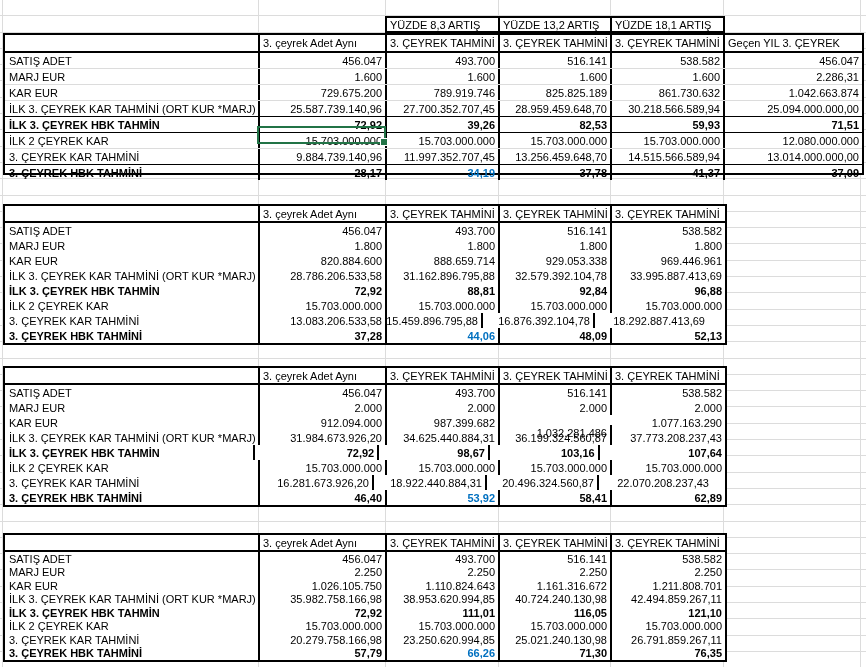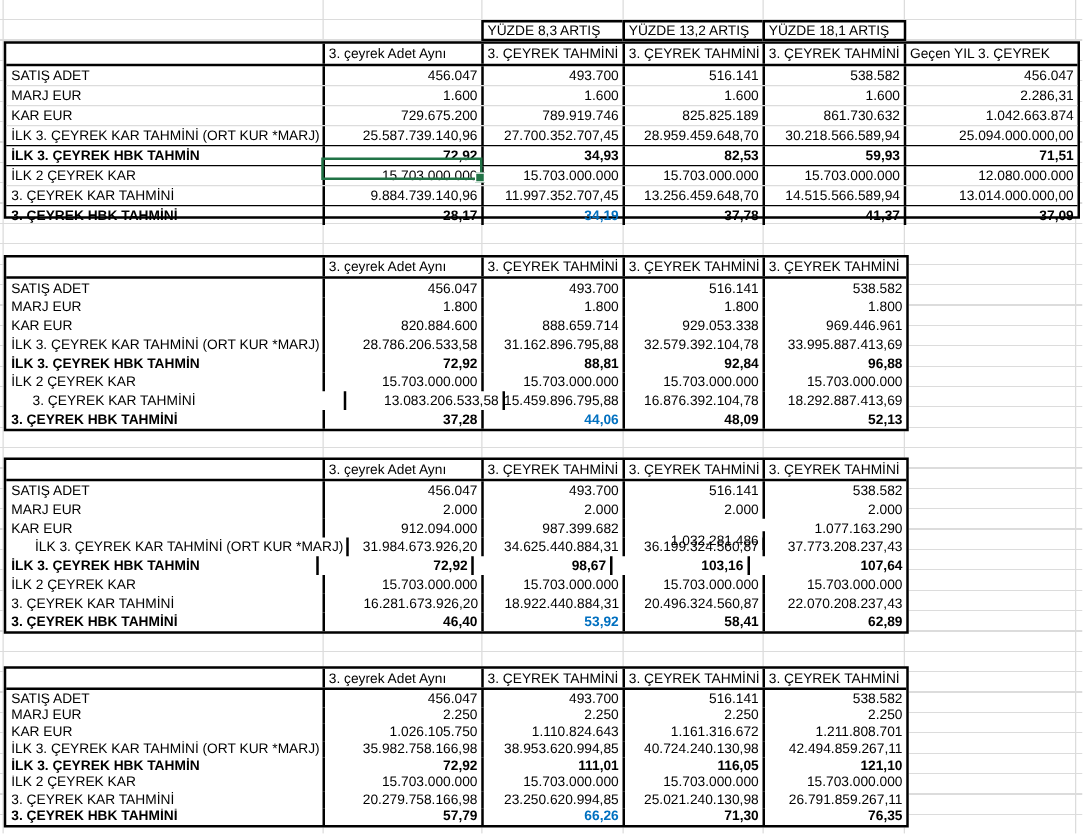--- a/index.html
+++ b/index.html
@@ -16,21 +16,21 @@
       transparent 0px, transparent 15.3px, #dcdcdc 15.3px, #dcdcdc 16.3px);
   }
   .vline{position:absolute;top:0;bottom:0;width:1px;background:#dcdcdc;}
   .tbl{
     position:absolute;left:3px;
     background:#fff;
     border:2px solid #000;
     box-sizing:border-box;
     z-index:2;
   }
-  .row{display:flex;align-items:center;justify-content:flex-end;}
+  .row{display:flex;align-items:center;}
   .hdr{border-bottom:2px solid #000;box-sizing:border-box;}
   .cell{
     box-sizing:border-box;
     height:100%;
     overflow:hidden;
     white-space:nowrap;
     display:flex;align-items:center;
   }
   .cell.sep{border-right:2px solid #000;}
   .cell.l{padding-left:4px;justify-content:flex-start;}
@@ -115,21 +115,21 @@
           <div class="cell l sep" style="width: 255px;">İLK 3. ÇEYREK KAR TAHMİNİ (ORT KUR *MARJ)</div>
           <div class="cell v sep" style="width: 127px;">25.587.739.140,96</div>
           <div class="cell v sep" style="width: 113px;">27.700.352.707,45</div>
           <div class="cell v sep" style="width: 112px;">28.959.459.648,70</div>
           <div class="cell v sep" style="width: 113px;">30.218.566.589,94</div>
           <div class="cell v" style="width: 137px;">25.094.000.000,00</div>
         </div>
         <div class="row b" style="height: 15px; border-top: 1px solid rgb(0, 0, 0);">
           <div class="cell l sep b" style="width: 255px;">İLK 3. ÇEYREK HBK TAHMİN</div>
           <div class="cell v sep b" style="width: 127px;">72,92</div>
-          <div class="cell v sep b" style="width: 113px;">34,93</div>
+          <div class="cell v sep b" style="width: 113px;">39,26</div>
           <div class="cell v sep b" style="width: 112px;">82,53</div>
           <div class="cell v sep b" style="width: 113px;">59,93</div>
           <div class="cell v b" style="width: 137px;">71,51</div>
         </div>
         <div class="row" style="height: 15px; border-top: 1px solid rgb(0, 0, 0);">
           <div class="cell l sep" style="width: 255px;">İLK 2 ÇEYREK KAR</div>
           <div class="cell v sep" style="width: 127px;">15.703.000.000</div>
           <div class="cell v sep" style="width: 113px;">15.703.000.000</div>
           <div class="cell v sep" style="width: 112px;">15.703.000.000</div>
           <div class="cell v sep" style="width: 113px;">15.703.000.000</div>
@@ -244,42 +244,42 @@
         </div>
         <div class="row" style="height: 15px;">
           <div class="cell l sep" style="width: 255px;">KAR EUR</div>
           <div class="cell v sep" style="width: 127px;">912.094.000</div>
           <div class="cell v sep" style="width: 113px;">987.399.682</div>
           <div class="cell v sep" style="width: 112px; margin-top: 20px;">1.032.281.486</div>
           <div class="cell v" style="width: 113px;">1.077.163.290</div>
         </div>
         <div class="row" style="height: 15px;">
           <div class="cell l sep" style="width: 255px;">İLK 3. ÇEYREK KAR TAHMİNİ (ORT KUR *MARJ)</div>
-          <div class="cell v sep" style="width: 108px;">31.984.673.926,20</div>
+          <div class="cell v sep" style="width: 127px;">31.984.673.926,20</div>
           <div class="cell v sep" style="width: 113px;">34.625.440.884,31</div>
           <div class="cell v sep" style="width: 112px;">36.199.324.560,87</div>
           <div class="cell v" style="width: 113px;">37.773.208.237,43</div>
         </div>
         <div class="row b" style="height: 15px;">
           <div class="cell l sep b" style="width: 255px;">İLK 3. ÇEYREK HBK TAHMİN</div>
           <div class="cell v sep b" style="width: 127px;">72,92</div>
           <div class="cell v sep b" style="width: 113px;">98,67</div>
           <div class="cell v sep b" style="width: 112px;">103,16</div>
           <div class="cell v b" style="width: 128px;">107,64</div>
         </div>
         <div class="row" style="height: 15px;">
           <div class="cell l sep" style="width: 255px;">İLK 2 ÇEYREK KAR</div>
           <div class="cell v sep" style="width: 127px;">15.703.000.000</div>
           <div class="cell v sep" style="width: 113px;">15.703.000.000</div>
           <div class="cell v sep" style="width: 112px;">15.703.000.000</div>
           <div class="cell v" style="width: 113px;">15.703.000.000</div>
         </div>
         <div class="row" style="height: 15px;">
           <div class="cell l sep" style="width: 255px;">3. ÇEYREK KAR TAHMİNİ</div>
-          <div class="cell v sep" style="width: 128px;">16.281.673.926,20</div>
+          <div class="cell v sep" style="width: 114px;">16.281.673.926,20</div>
           <div class="cell v sep" style="width: 113px;">18.922.440.884,31</div>
           <div class="cell v sep" style="width: 112px;">20.496.324.560,87</div>
           <div class="cell v" style="width: 113px;">22.070.208.237,43</div>
         </div>
         <div class="row b" style="height: 15px;">
           <div class="cell l sep b" style="width: 255px;">3. ÇEYREK HBK TAHMİNİ</div>
           <div class="cell v sep b" style="width: 127px;">46,40</div>
           <div class="cell v sep b" style="width: 113px; color: rgb(0, 112, 192);">53,92</div>
           <div class="cell v sep b" style="width: 112px;">58,41</div>
           <div class="cell v b" style="width: 113px;">62,89</div>

